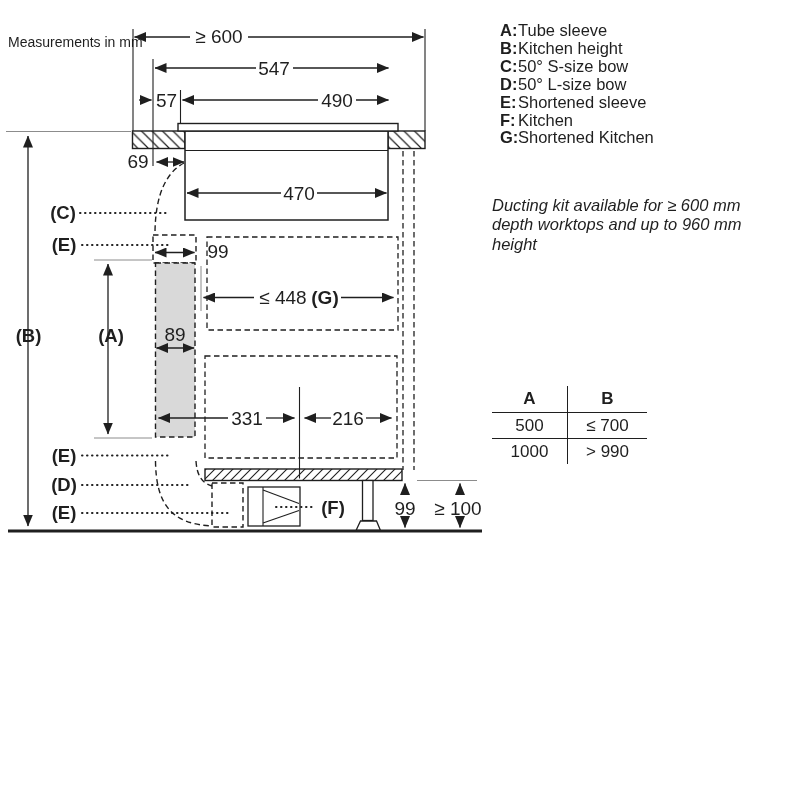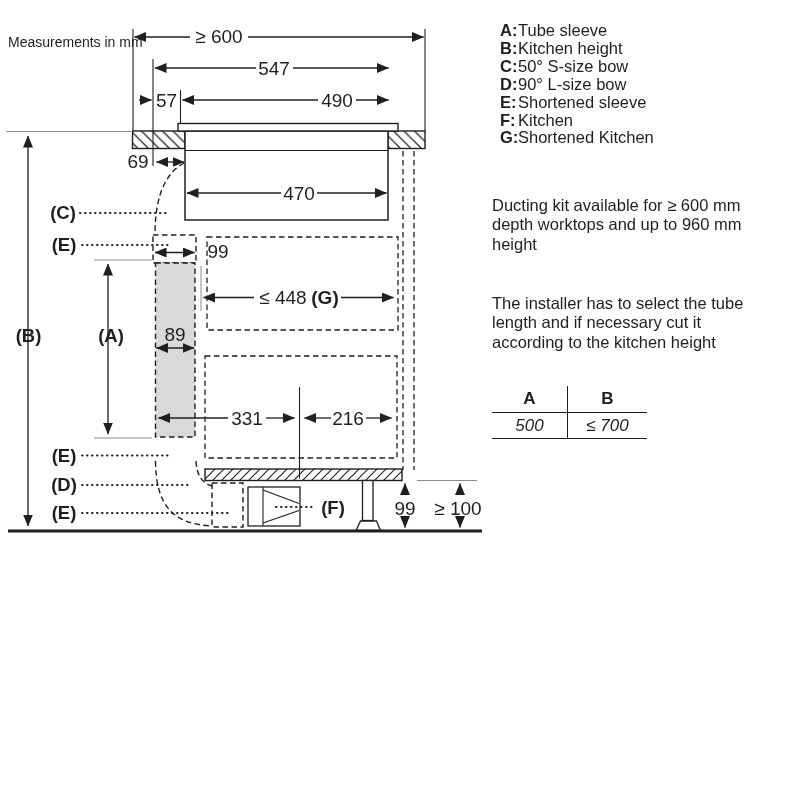--- a/index.html
+++ b/index.html
@@ -9,29 +9,29 @@
   .title{left:8px;top:6px;font-size:14px;margin-top:28px;}
   svg text{font-family:"Liberation Sans", sans-serif;fill:#1f1f1f;}
   .dimtxt{font-size:19px;}
   .lbltxt{font-size:18.5px;font-weight:bold;}
   .gbold{font-size:19px;font-weight:bold;}
   
   .legend{left:500px;top:22px;font-size:16.5px;line-height:17.9px;}
   .legend .row{display:flex;}
   .legend .k{font-weight:bold;width:18px;flex:none;}
   .note{left:492px;width:300px;font-size:16.5px;line-height:19.3px;white-space:pre-line;}
-  .note1{top:196px;}
+  .note1{top:196px;font-style:italic;}
   .note2{top:294px;}
   .spec{left:492px;top:386px;width:155px;border-collapse:collapse;font-size:17px;}
   .spec th{font-weight:bold;}
   .spec th,.spec td{text-align:center;padding:0;height:25px;}
   .spec th{height:26px;}
   .spec .ca{width:75px;border-right:1.3px solid #1f1f1f;}
   .spec .hrow th{border-bottom:1.5px solid #1f1f1f;}
-  .spec .r1 td{border-bottom:1.5px solid #1f1f1f;font-style:italic;}
+  .spec .r1 td{border-bottom:1.5px solid #1f1f1f;}
 </style>
 </head>
 <body>
 
 <div class="page">
 
   <div class="abs title">Measurements in mm</div>
 
   <svg class="abs" style="left:0;top:0" width="495" height="560" viewBox="0 0 495 560">
     <defs>
@@ -180,49 +180,50 @@
     <div class="row">
       <span class="k">B:</span>
       <span>Kitchen height</span>
     </div>
     <div class="row">
       <span class="k">C:</span>
       <span>50° S-size bow</span>
     </div>
     <div class="row">
       <span class="k">D:</span>
-      <span>90° L-size bow</span>
+      <span>50° L-size bow</span>
     </div>
     <div class="row">
       <span class="k">E:</span>
       <span>Shortened sleeve</span>
     </div>
     <div class="row">
       <span class="k">F:</span>
       <span>Kitchen</span>
     </div>
     <div class="row">
       <span class="k">G:</span>
       <span>Shortened Kitchen</span>
     </div>
   </div>
 
   <div class="abs note note1">Ducting kit available for ≥ 600 mm
 depth worktops and up to 960 mm
 height</div>
-  <div class="abs note note2">The installer has to select the tube
-length and if necessary cut it
-according to the kitchen height</div>
 
   <table class="abs spec">
     <tbody>
         <tr class="hrow">
       <th class="ca">A</th>
       <th>B</th>
     </tr>
     <tr class="r1">
       <td class="ca">500</td>
       <td>≤ 700</td>
     </tr>
+    <tr>
+      <td class="ca">1000</td>
+      <td>&gt; 990</td>
+    </tr>
   </tbody>
     </table>
 
 </div>
 
 </body></html>

